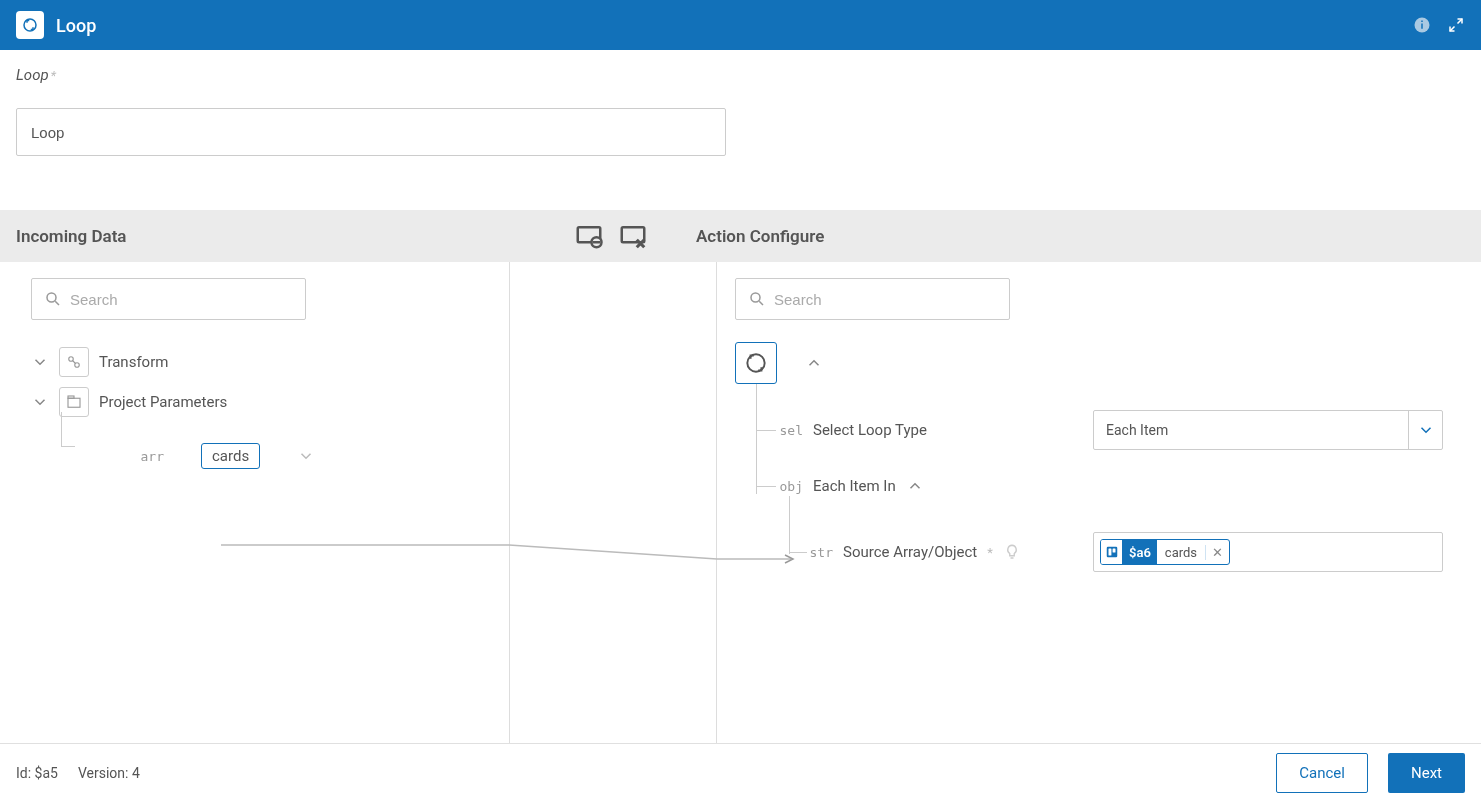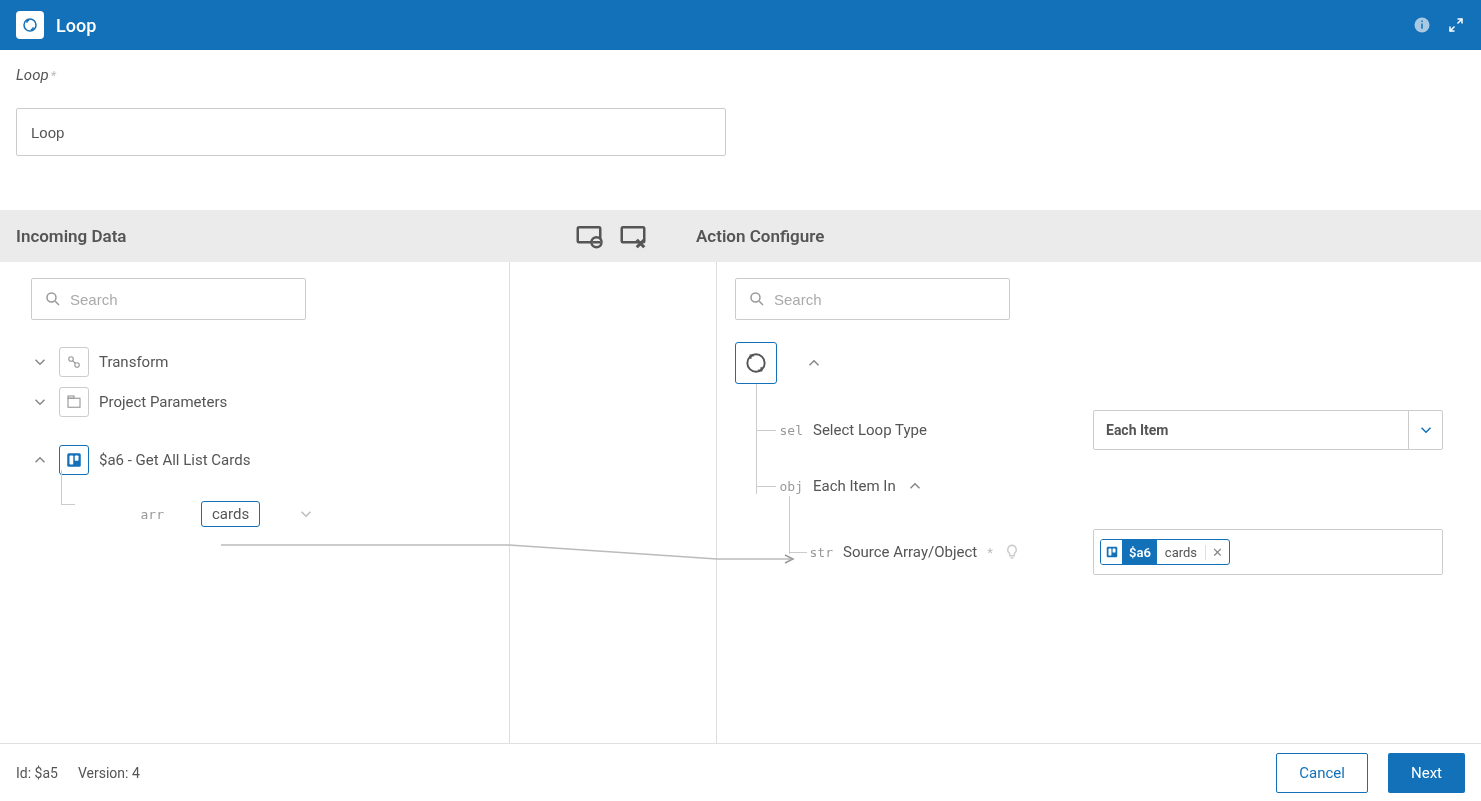--- a/index.html
+++ b/index.html
@@ -211,40 +211,39 @@
     height: 40px;
     border: 1px solid #ccc;
     display: flex;
     align-items: center;
     padding: 0 12px;
     justify-content: space-between;
     font-size: 14px;
     color: #555;
     border-radius: 2px;
     cursor: pointer;
-    font-weight: bold;
   }
   .select-box .dd {
     width: 34px;
     height: 38px;
     margin-right: -12px;
     border-left: 1px solid #ccc;
     display: flex;
     align-items: center;
     justify-content: center;
     color: #1271b9;
   }
 
   .token-input {
     width: 350px;
     min-height: 40px;
     border: 1px solid #ccc;
     display: flex;
     align-items: center;
-    padding: 9px 6px;
+    padding: 3px 6px;
     gap: 4px;
     border-radius: 2px;
   }
   .token {
     display: flex;
     align-items: center;
     border: 1px solid #1271b9;
     border-radius: 3px;
     overflow: hidden;
     font-size: 13px;
@@ -407,35 +406,20 @@
         </span>
         <span class="node-icon">
           <svg class="svgicon" viewBox="0 0 24 24">
               <rect x="4" y="7" width="16" height="12" fill="none" stroke="#999" stroke-width="1.5"></rect>
               <rect x="4" y="4" width="8" height="3" fill="none" stroke="#999" stroke-width="1.5"></rect>
             </svg>
         </span>
         <span>Project Parameters</span>
       </div>
 
-      <div class="tree-row indent-1" style="margin-top:18px;">
-        <span class="chev">
-          <svg class="svgicon" viewBox="0 0 24 24">
-              <path d="M6 15 L12 9 L18 15" fill="none" stroke="#888" stroke-width="2"></path>
-            </svg>
-        </span>
-        <span class="node-icon blue">
-          <svg class="svgicon" viewBox="0 0 24 24">
-            <rect x="3" y="3" width="18" height="18" rx="2" fill="#1271b9"></rect>
-            <rect x="6" y="6" width="5" height="12" rx="1" fill="#fff"></rect>
-            <rect x="13" y="6" width="5" height="7" rx="1" fill="#fff"></rect>
-          </svg>
-        </span>
-        <span>$a6 - Get All List Cards</span>
-      </div>
 
       <div class="tree-row indent-2" style="margin-top:14px; position:relative;">
 
         <span style="position:absolute; left:30px; top:-24px; width:1px; height:34px; background:#ccc;"></span>
         <span style="position:absolute; left:30px; top:10px; width:14px; height:1px; background:#ccc;"></span>
         <span style="width:28px;"></span>
         <span class="type-badge">arr</span>
         <span class="chip">cards</span>
         <span class="chev">
           <svg class="svgicon" viewBox="0 0 24 24">

